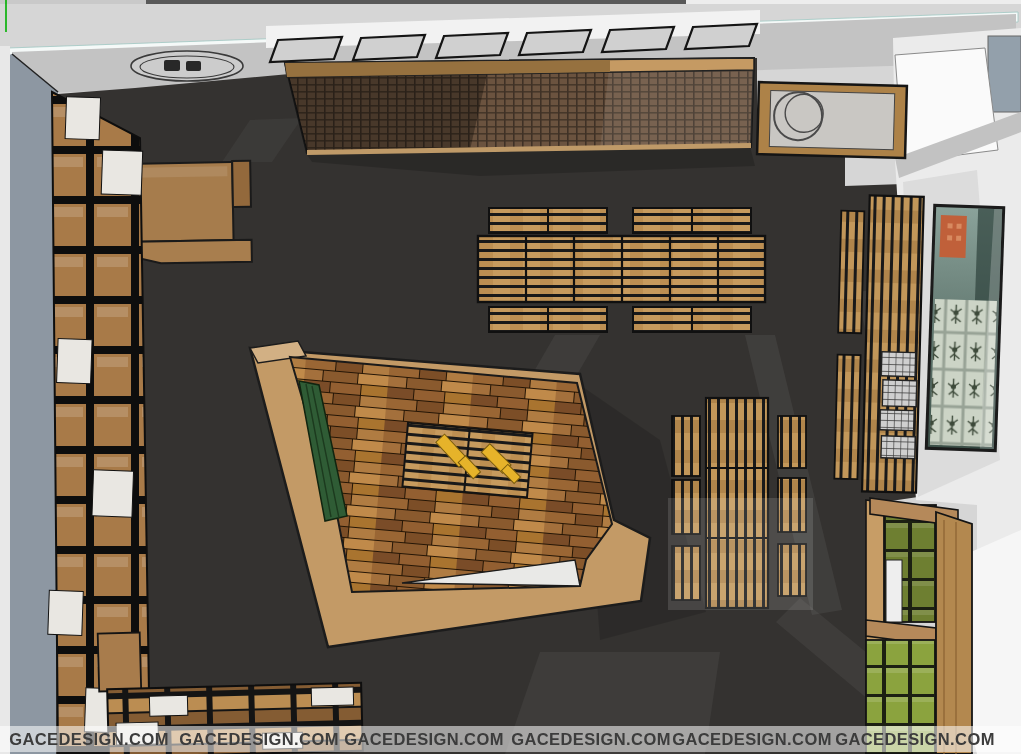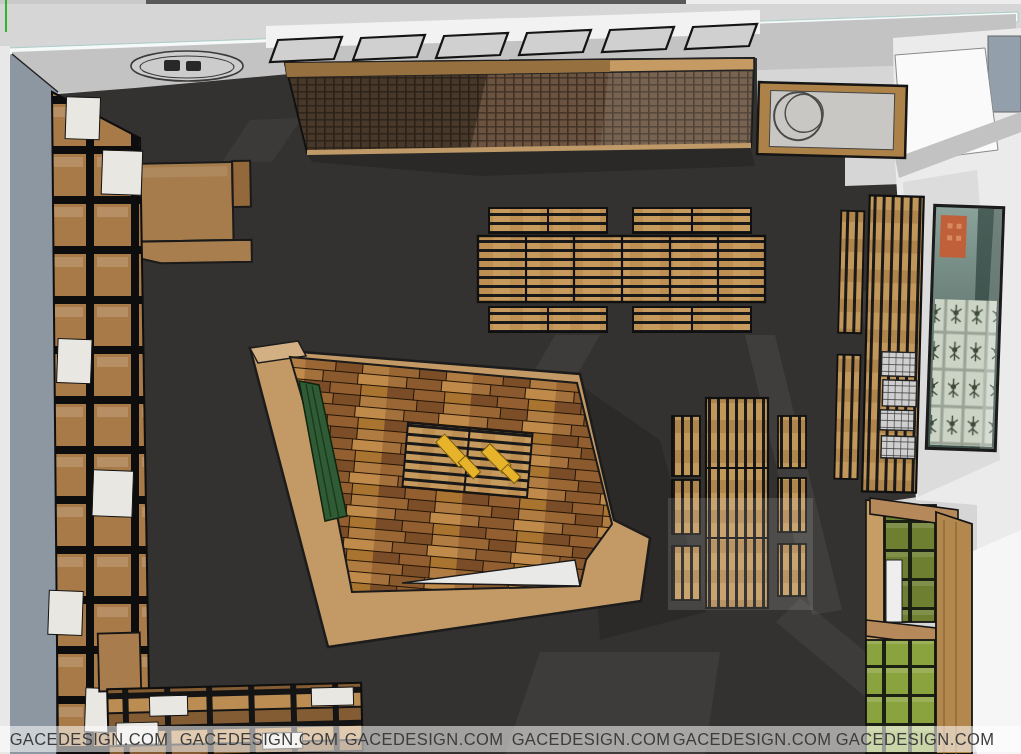--- a/index.html
+++ b/index.html
@@ -1,17 +1,17 @@
 <!DOCTYPE html>
 <html><head>
 <meta charset="utf-8">
 <style>
   html,body{margin:0;padding:0;background:#d6d6d6;}
   .canvas{position:relative;width:1021px;height:754px;overflow:hidden;
-          font-family:"Liberation Sans", sans-serif;}
+          font-family:"Liberation Sans", sans-serif;font-weight:bold;}
   svg{display:block;}
   .wm-text{font-family:"Liberation Sans", sans-serif;font-size:16.5px;
            letter-spacing:.4px;fill:#3c3c3c;}
 </style>
 </head>
 <body>
 
 <div class="canvas">
 <svg width="1021" height="754" viewBox="0 0 1021 754">
   <defs>

